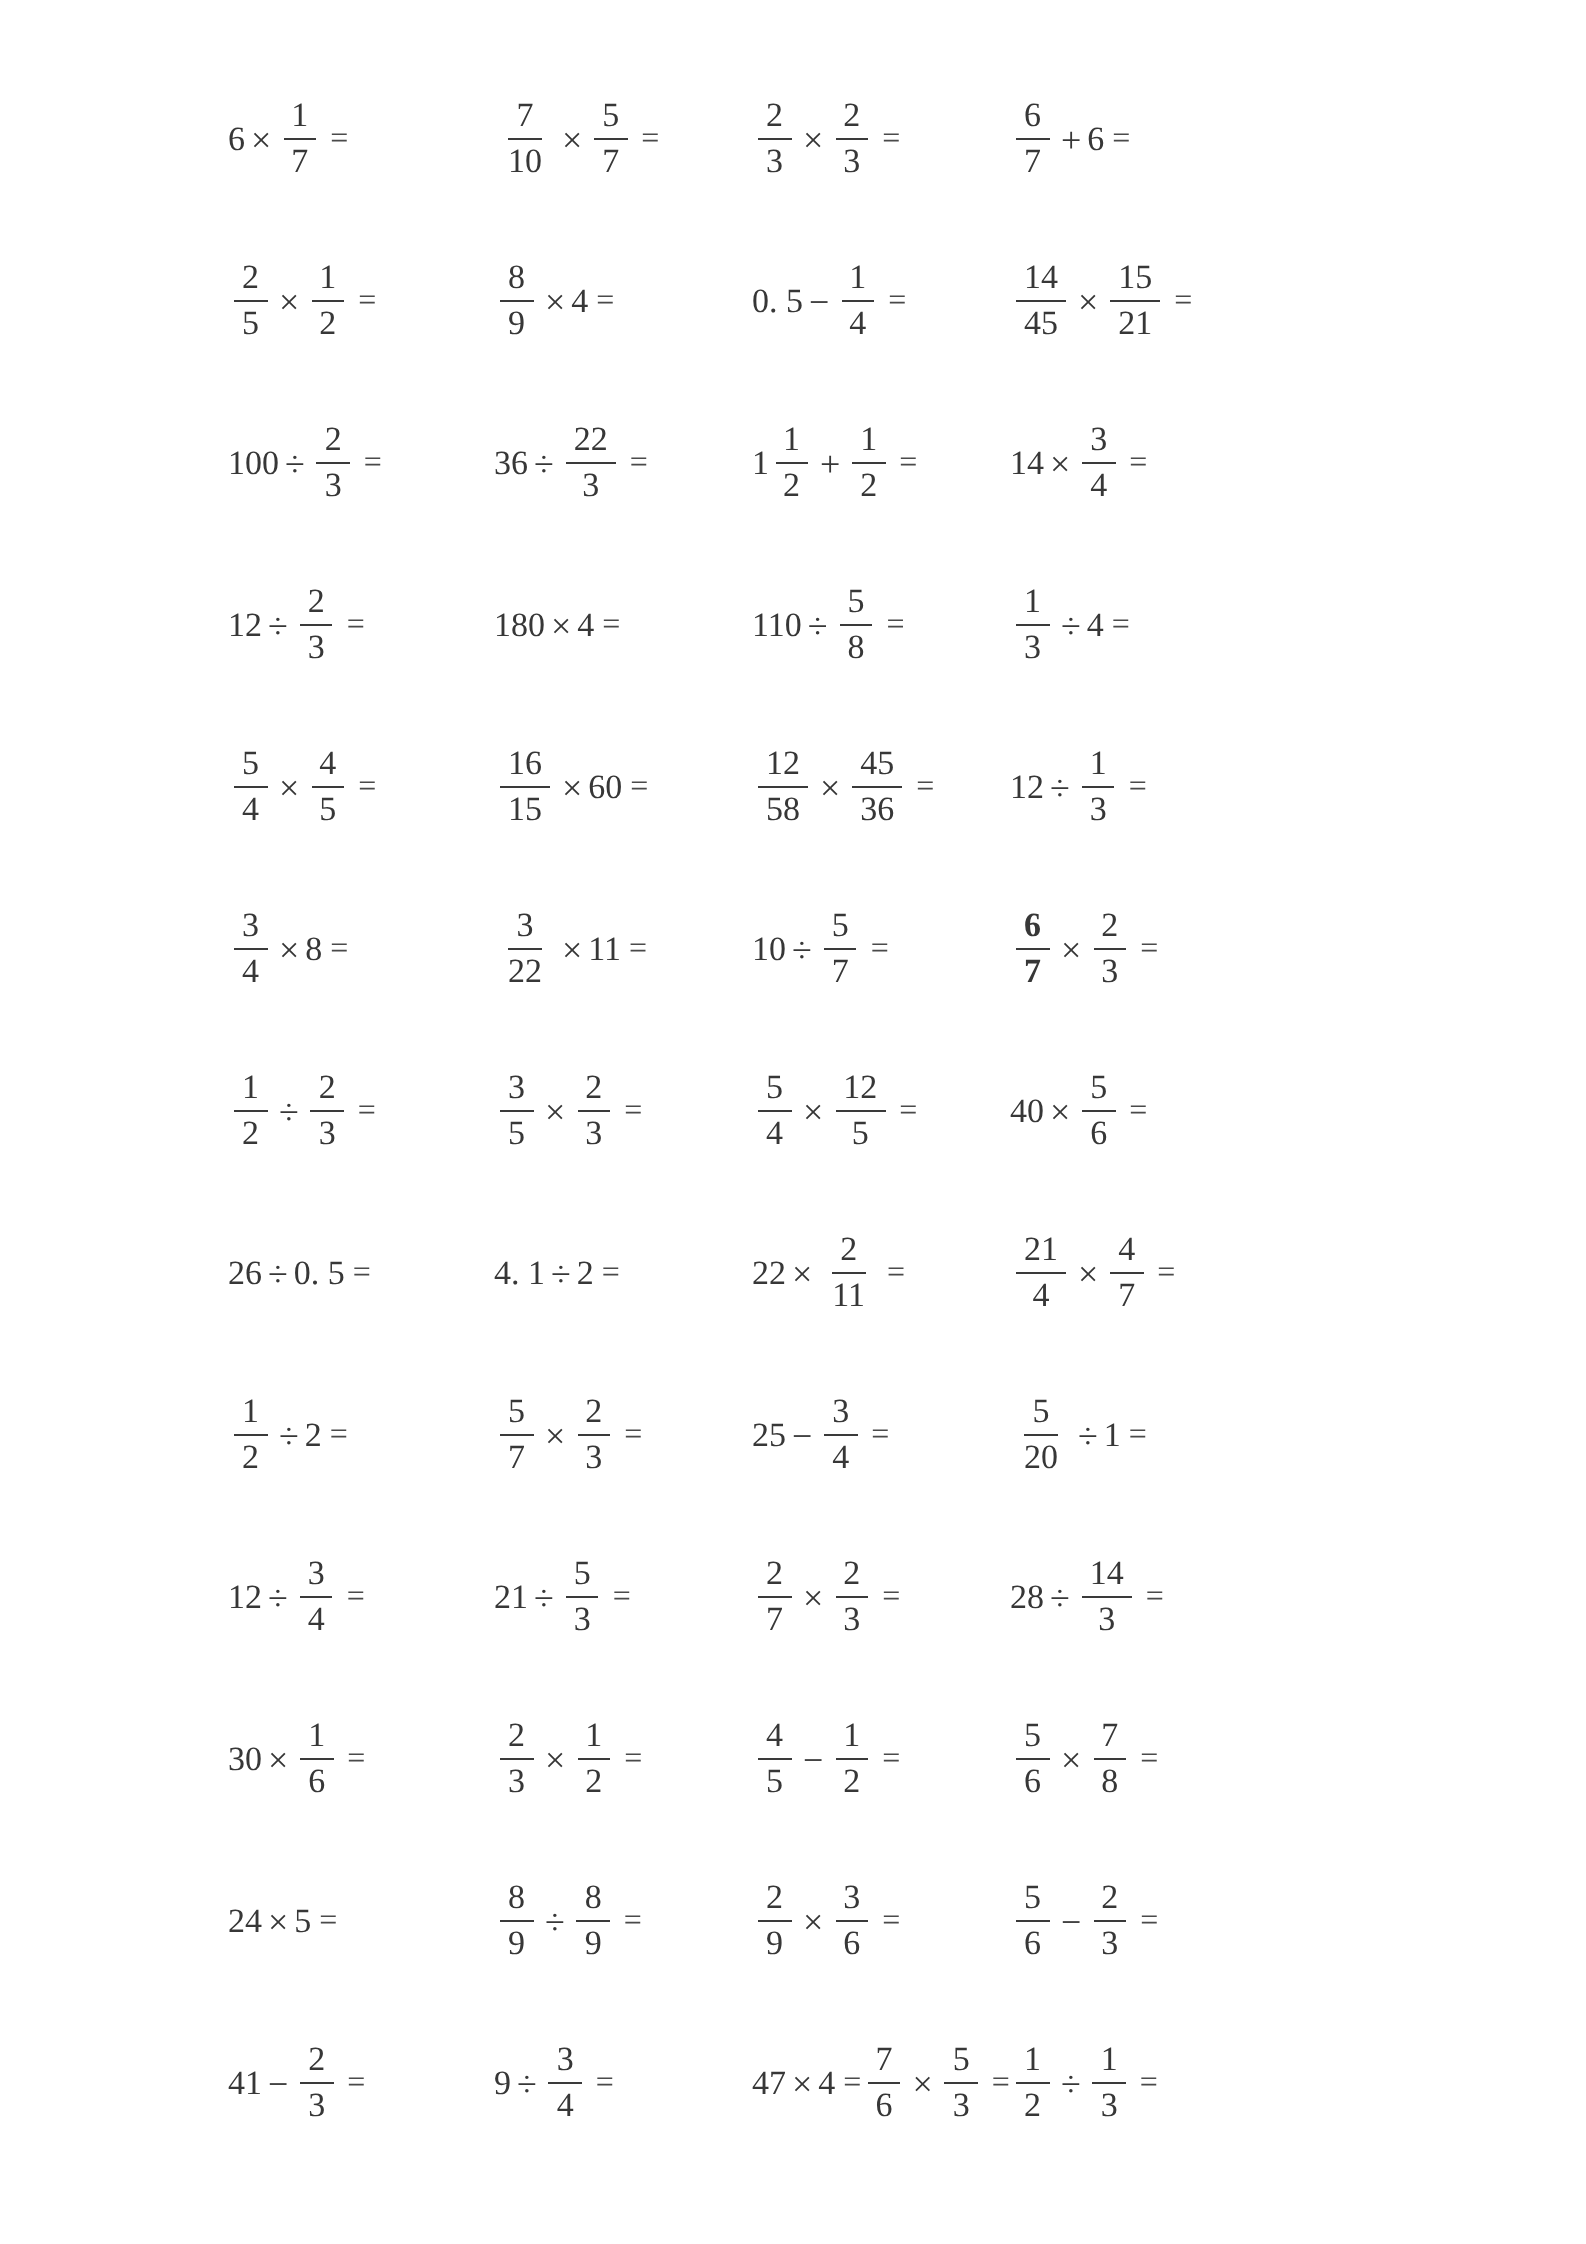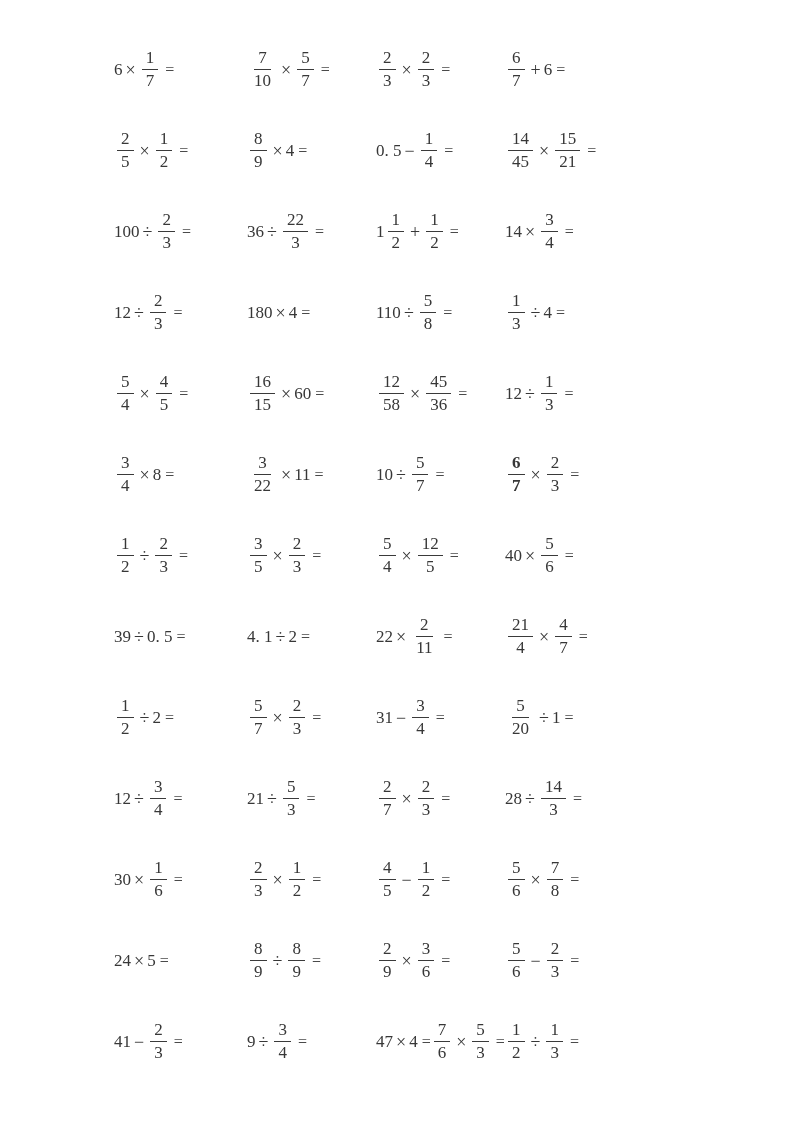--- a/index.html
+++ b/index.html
@@ -375,21 +375,21 @@
           <span class="op">×</span>
           <span class="frac">
             <span class="fnum">5</span>
             <span class="fden">6</span>
           </span>
           <span class="eq">=</span>
         </div>
       </div>
       <div class="row">
         <div class="cell">
-          <span class="txt">39</span>
+          <span class="txt">26</span>
           <span class="op">÷</span>
           <span class="txt">0. 5</span>
           <span class="eq">=</span>
         </div>
         <div class="cell">
           <span class="txt">4. 1</span>
           <span class="op">÷</span>
           <span class="txt">2</span>
           <span class="eq">=</span>
         </div>
@@ -431,21 +431,21 @@
             <span class="fden">7</span>
           </span>
           <span class="op">×</span>
           <span class="frac">
             <span class="fnum">2</span>
             <span class="fden">3</span>
           </span>
           <span class="eq">=</span>
         </div>
         <div class="cell">
-          <span class="txt">31</span>
+          <span class="txt">25</span>
           <span class="op">−</span>
           <span class="frac">
             <span class="fnum">3</span>
             <span class="fden">4</span>
           </span>
           <span class="eq">=</span>
         </div>
         <div class="cell">
           <span class="frac">
             <span class="fnum">5</span>

